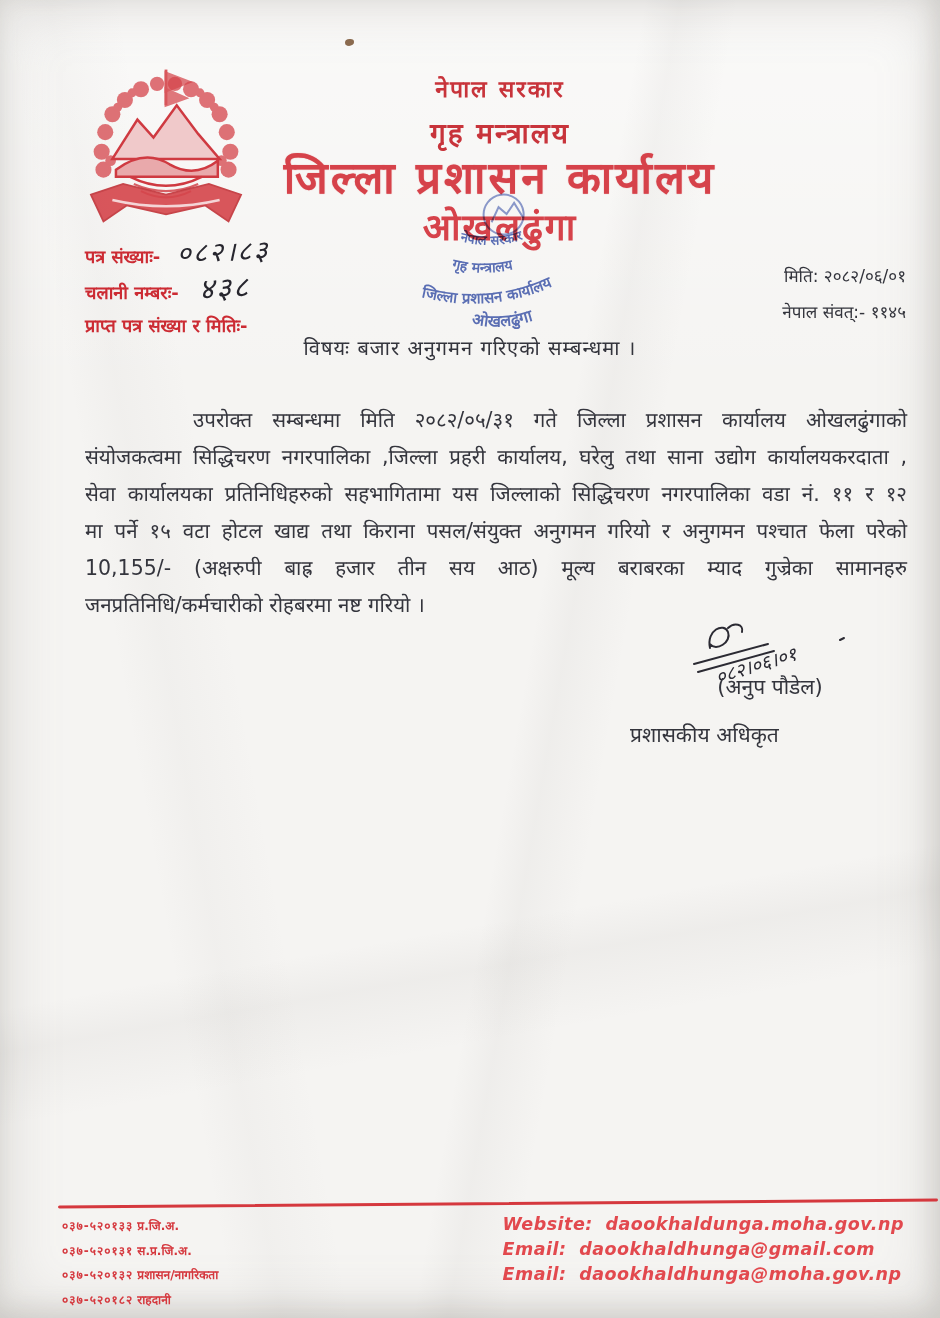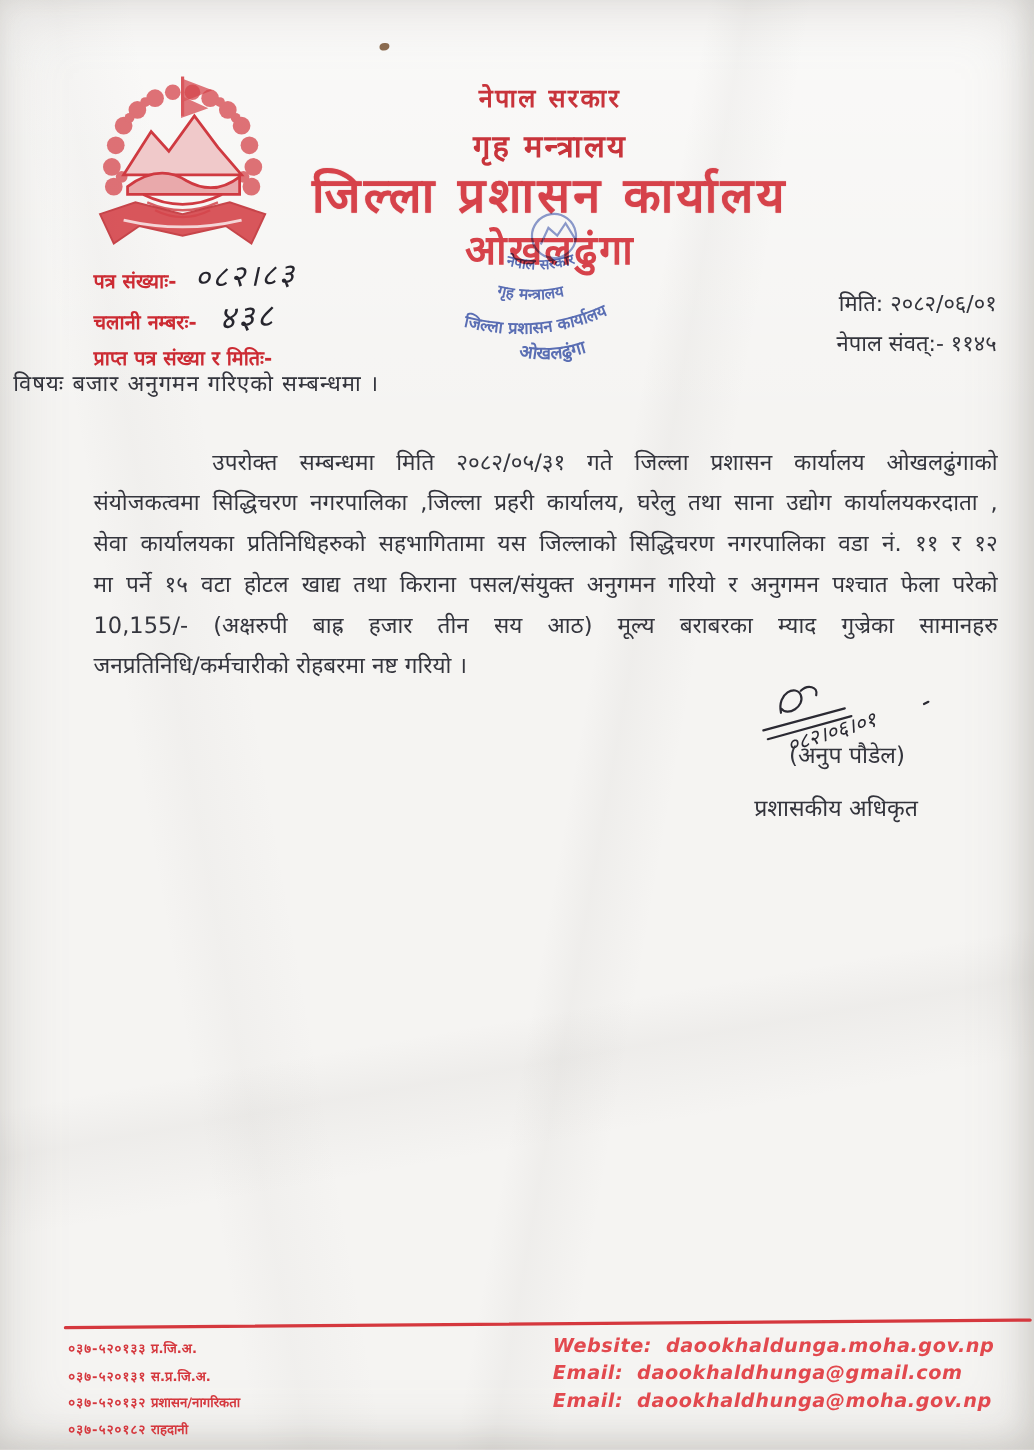--- a/index.html
+++ b/index.html
@@ -12,52 +12,52 @@
     position:relative; width:940px; height:1318px; overflow:hidden;
     background:#f5f4f2;
     background-image:
       linear-gradient(100deg, rgba(0,0,0,0) 55%, rgba(120,115,110,0.05) 58%, rgba(0,0,0,0) 63%),
       linear-gradient(170deg, rgba(0,0,0,0) 68%, rgba(120,115,110,0.06) 71%, rgba(0,0,0,0) 76%),
       linear-gradient(80deg, rgba(0,0,0,0) 20%, rgba(130,125,120,0.04) 24%, rgba(0,0,0,0) 30%),
       linear-gradient(to bottom, rgba(255,255,255,0.5), rgba(0,0,0,0) 30%);
     box-shadow: inset 0 0 60px rgba(140,135,128,0.28), inset -6px -8px 24px rgba(140,135,128,0.22);
   }
   .abs { position:absolute; }
-  .center { left:12px; right:0; text-align:left; }
+  .center { left:0; right:0; text-align:center; }
   .hdr-center { left:60px; right:0; text-align:center; }
 
   .gov-line   { top:72px;  font-size:23px; font-weight:bold; letter-spacing:2px; color:#c8343b; }
   .min-line   { top:113px; font-size:28px; font-weight:bold; letter-spacing:2px; color:#c8343b; }
   .office-line{ top:146px; font-size:44px; font-weight:bold; letter-spacing:3px; color:#d6424a;
                 text-shadow:0 0 1px rgba(214,66,74,0.6); }
   .district-line{ top:200px; font-size:37px; font-weight:bold; letter-spacing:2px; color:#d6424a; z-index:2; }
 
   .emblem { left:76px; top:66px; width:180px; height:168px; }
   .stamp  { left:392px; top:188px; width:238px; height:158px; z-index:3; mix-blend-mode:multiply; }
   .speck  { left:345px; top:39px; width:9px; height:7px; background:#8a6a4e; border-radius:50% 40% 55% 45%; }
 
   .ref-block { left:85px; top:237px; font-size:18px; font-weight:bold; color:#cc2b33; line-height:33px; }
   .ref-row { white-space:nowrap; }
   .handw { font-family:"DejaVu Serif","Liberation Serif",serif; font-style:italic; font-weight:normal;
            color:#27262e; font-size:27px; letter-spacing:2px; display:inline-block; }
   .hw1 { transform:rotate(-2deg) translateY(-2px); margin-left:10px; }
   .hw2 { transform:rotate(-3deg) translateY(-1px); margin-left:14px; font-size:29px; }
 
-  .date-block { right:34px; top:258px; text-align:right; font-size:20px; color:#33343c; line-height:36px; }
+  .date-block { right:34px; top:258px; text-align:right; font-size:17px; color:#33343c; line-height:36px; }
 
   .subject { top:334px; font-size:20px; color:#33343c; letter-spacing:1px; }
 
   .body-block { left:85px; top:402px; width:822px; font-size:20.5px; color:#34353d; }
   .body-line { line-height:37px; text-align:justify; text-align-last:justify; white-space:normal; }
   .body-line.first { text-indent:108px; }
   .body-line.last { text-align:right; text-align-last:left; }
 
   .sig-scribble { left:672px; top:618px; width:200px; height:90px; }
   .sig-name { left:640px; top:672px; width:260px; text-align:center; font-size:21px; color:#33343c; }
-  .sig-title{ left:630px; top:720px; width:260px; text-align:center; font-size:21px; color:#33343c; }
+  .sig-title{ left:630px; top:720px; width:260px; text-align:left; font-size:21px; color:#33343c; }
 
   .foot-rule { left:58px; top:1202px; width:880px; height:3px; background:#d5383e;
                transform:rotate(-0.45deg); border-radius:2px; }
   .foot-left { left:62px; top:1214px; font-size:12px; font-weight:bold; color:#d5383e; line-height:24.5px; }
   .foot-left .num { letter-spacing:1px; }
   .foot-right{ right:36px; top:1212px; text-align:left; font-size:17.5px; font-weight:bold; font-style:italic;
                color:#e2494e; line-height:25px; letter-spacing:0.5px; }
   .foot-right .lbl { margin-right:6px;margin-left:40px; }
 </style>
 </head>

